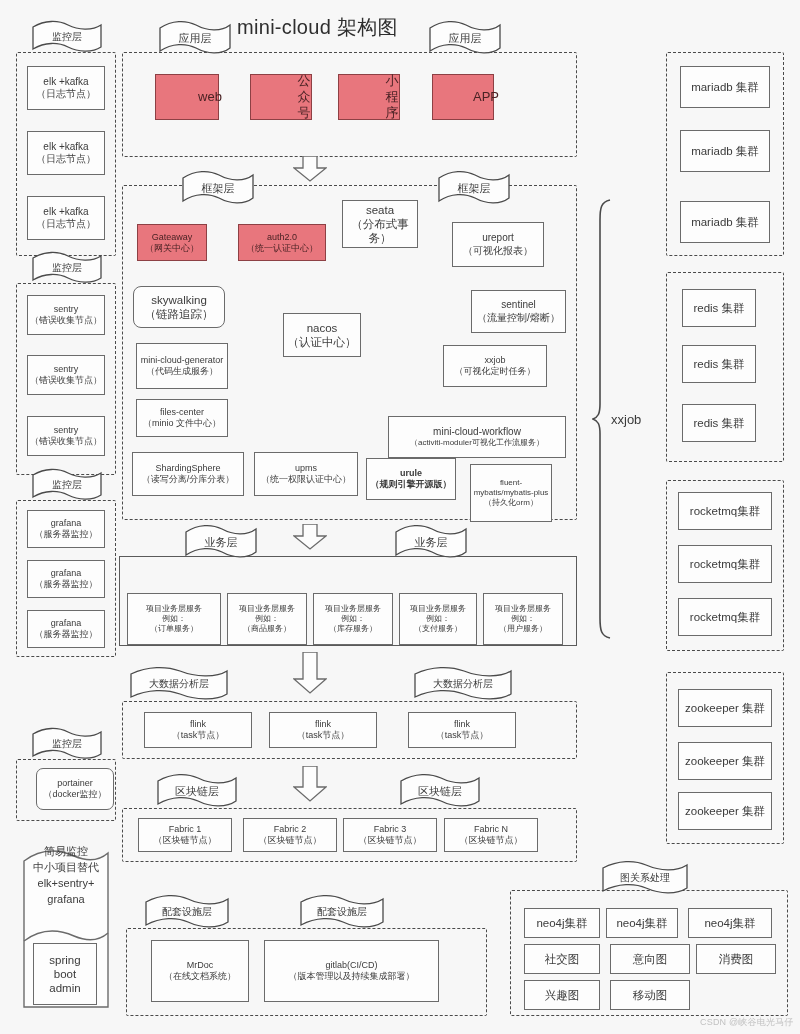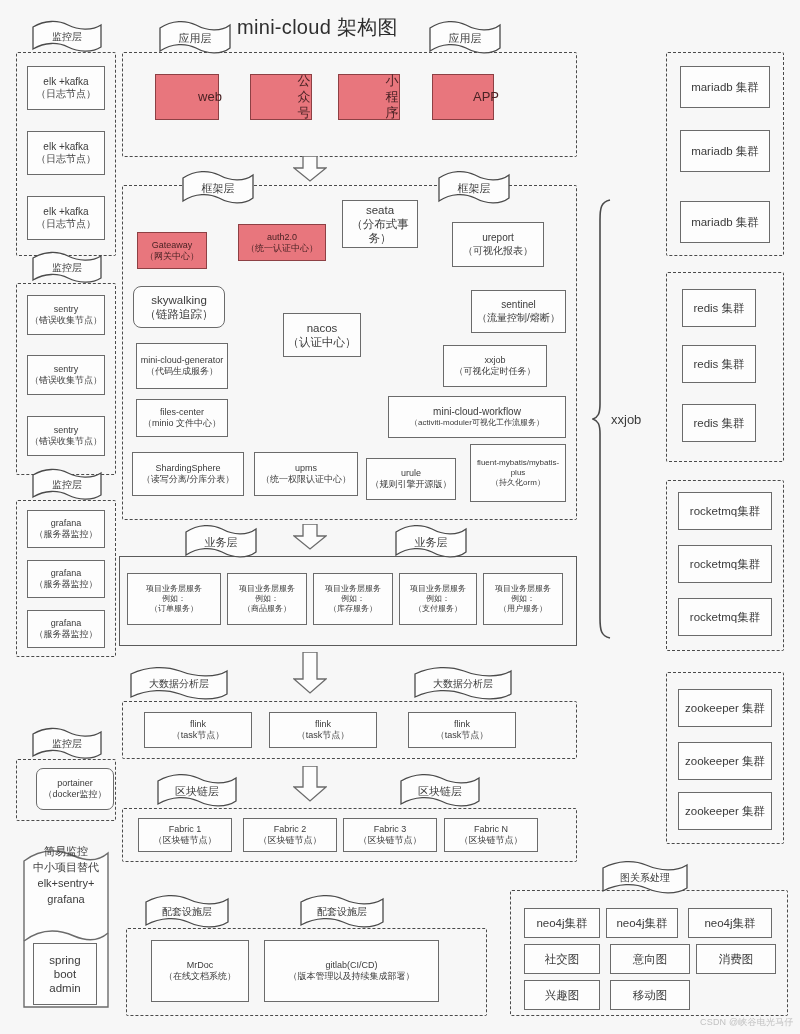--- a/index.html
+++ b/index.html
@@ -39,21 +39,21 @@
   .node .l1 { display: block; }
   .node .l2 { display: block; }
   .node.red {
     background: #e8767d;
     border-color: #8d4044;
     color: #4a2224;
   }
   .node.big { font-size: 13px; padding-left: 48px; }
   .node.mid { font-size: 11.5px; }
   .node.sm  { font-size: 9px; }
-  .node.xs  { font-size: 8px; }
+  .node.xs  { font-size: 8px; margin-top: 20px; }
 
   
   .sgroup {
     position: absolute;
     border: 1.3px solid #5a5a5a;
     background: transparent;
   }
 
   
   .banner { position: absolute; }
@@ -258,21 +258,21 @@
 
       <polygon points="292,356 288,364 296,364"></polygon>
       <polygon points="300,356 296,364 304,364"></polygon>
       <polygon points="310,356 306,364 314,364"></polygon>
       <polygon points="322,356 318,364 326,364"></polygon>
       <polygon points="332,356 328,364 336,364"></polygon>
       <polygon points="345,356 341,364 349,364"></polygon>
     </g>
   </svg>
 
-  <div class="node sm red" style="left:137px; top:232px; width:70px; height:37px;">
+  <div class="node sm red" style="left:137px; top:224px; width:70px; height:37px;">
     <span class="l1">Gateaway</span>
     <span class="l2">（网关中心）</span>
   </div>
   <div class="node sm red" style="left:238px; top:224px; width:88px; height:37px;">
     <span class="l1">auth2.0</span>
     <span class="l2">（统一认证中心）</span>
   </div>
   <div class="node mid" style="left:342px; top:200px; width:76px; height:48px;">
     <span class="l1">seata</span>
     <span class="l2">（分布式事务）</span>
@@ -310,25 +310,25 @@
     <span class="l2">（activiti-moduler可视化工作流服务）</span>
   </div>
   <div class="node sm" style="left:132px; top:452px; width:112px; height:44px;">
     <span class="l1">ShardingSphere</span>
     <span class="l2">（读写分离/分库分表）</span>
   </div>
   <div class="node sm" style="left:254px; top:452px; width:104px; height:44px;">
     <span class="l1">upms</span>
     <span class="l2">（统一权限认证中心）</span>
   </div>
-  <div class="node sm" style="left:366px; top:458px; width:90px; height:42px;">
+  <div class="node sm" style="left:366px; top:458px; width:90px; height:42px;font-weight:bold;">
     <span class="l1">urule</span>
     <span class="l2">（规则引擎开源版）</span>
   </div>
-  <div class="node xs" style="left:470px; top:444px; width:96px; height:58px;">
+  <div class="node xs" style="left:470px; top:444px; width:82px; height:58px;">
     <span class="l1">fluent-mybatis/mybatis-plus</span>
     <span class="l2">（持久化orm）</span>
   </div>
 
   <div class="bigarrow" style="left:293px; top:524px;">
     <svg width="34" height="26" viewBox="0 0 34 26">
       <path d="M10,0 L24,0 L24,12 L33,12 L17,25 L1,12 L10,12 Z" fill="#fdfdfd" stroke="#6b6b6b" stroke-width="1.3"></path>
     </svg>
   </div>
 

